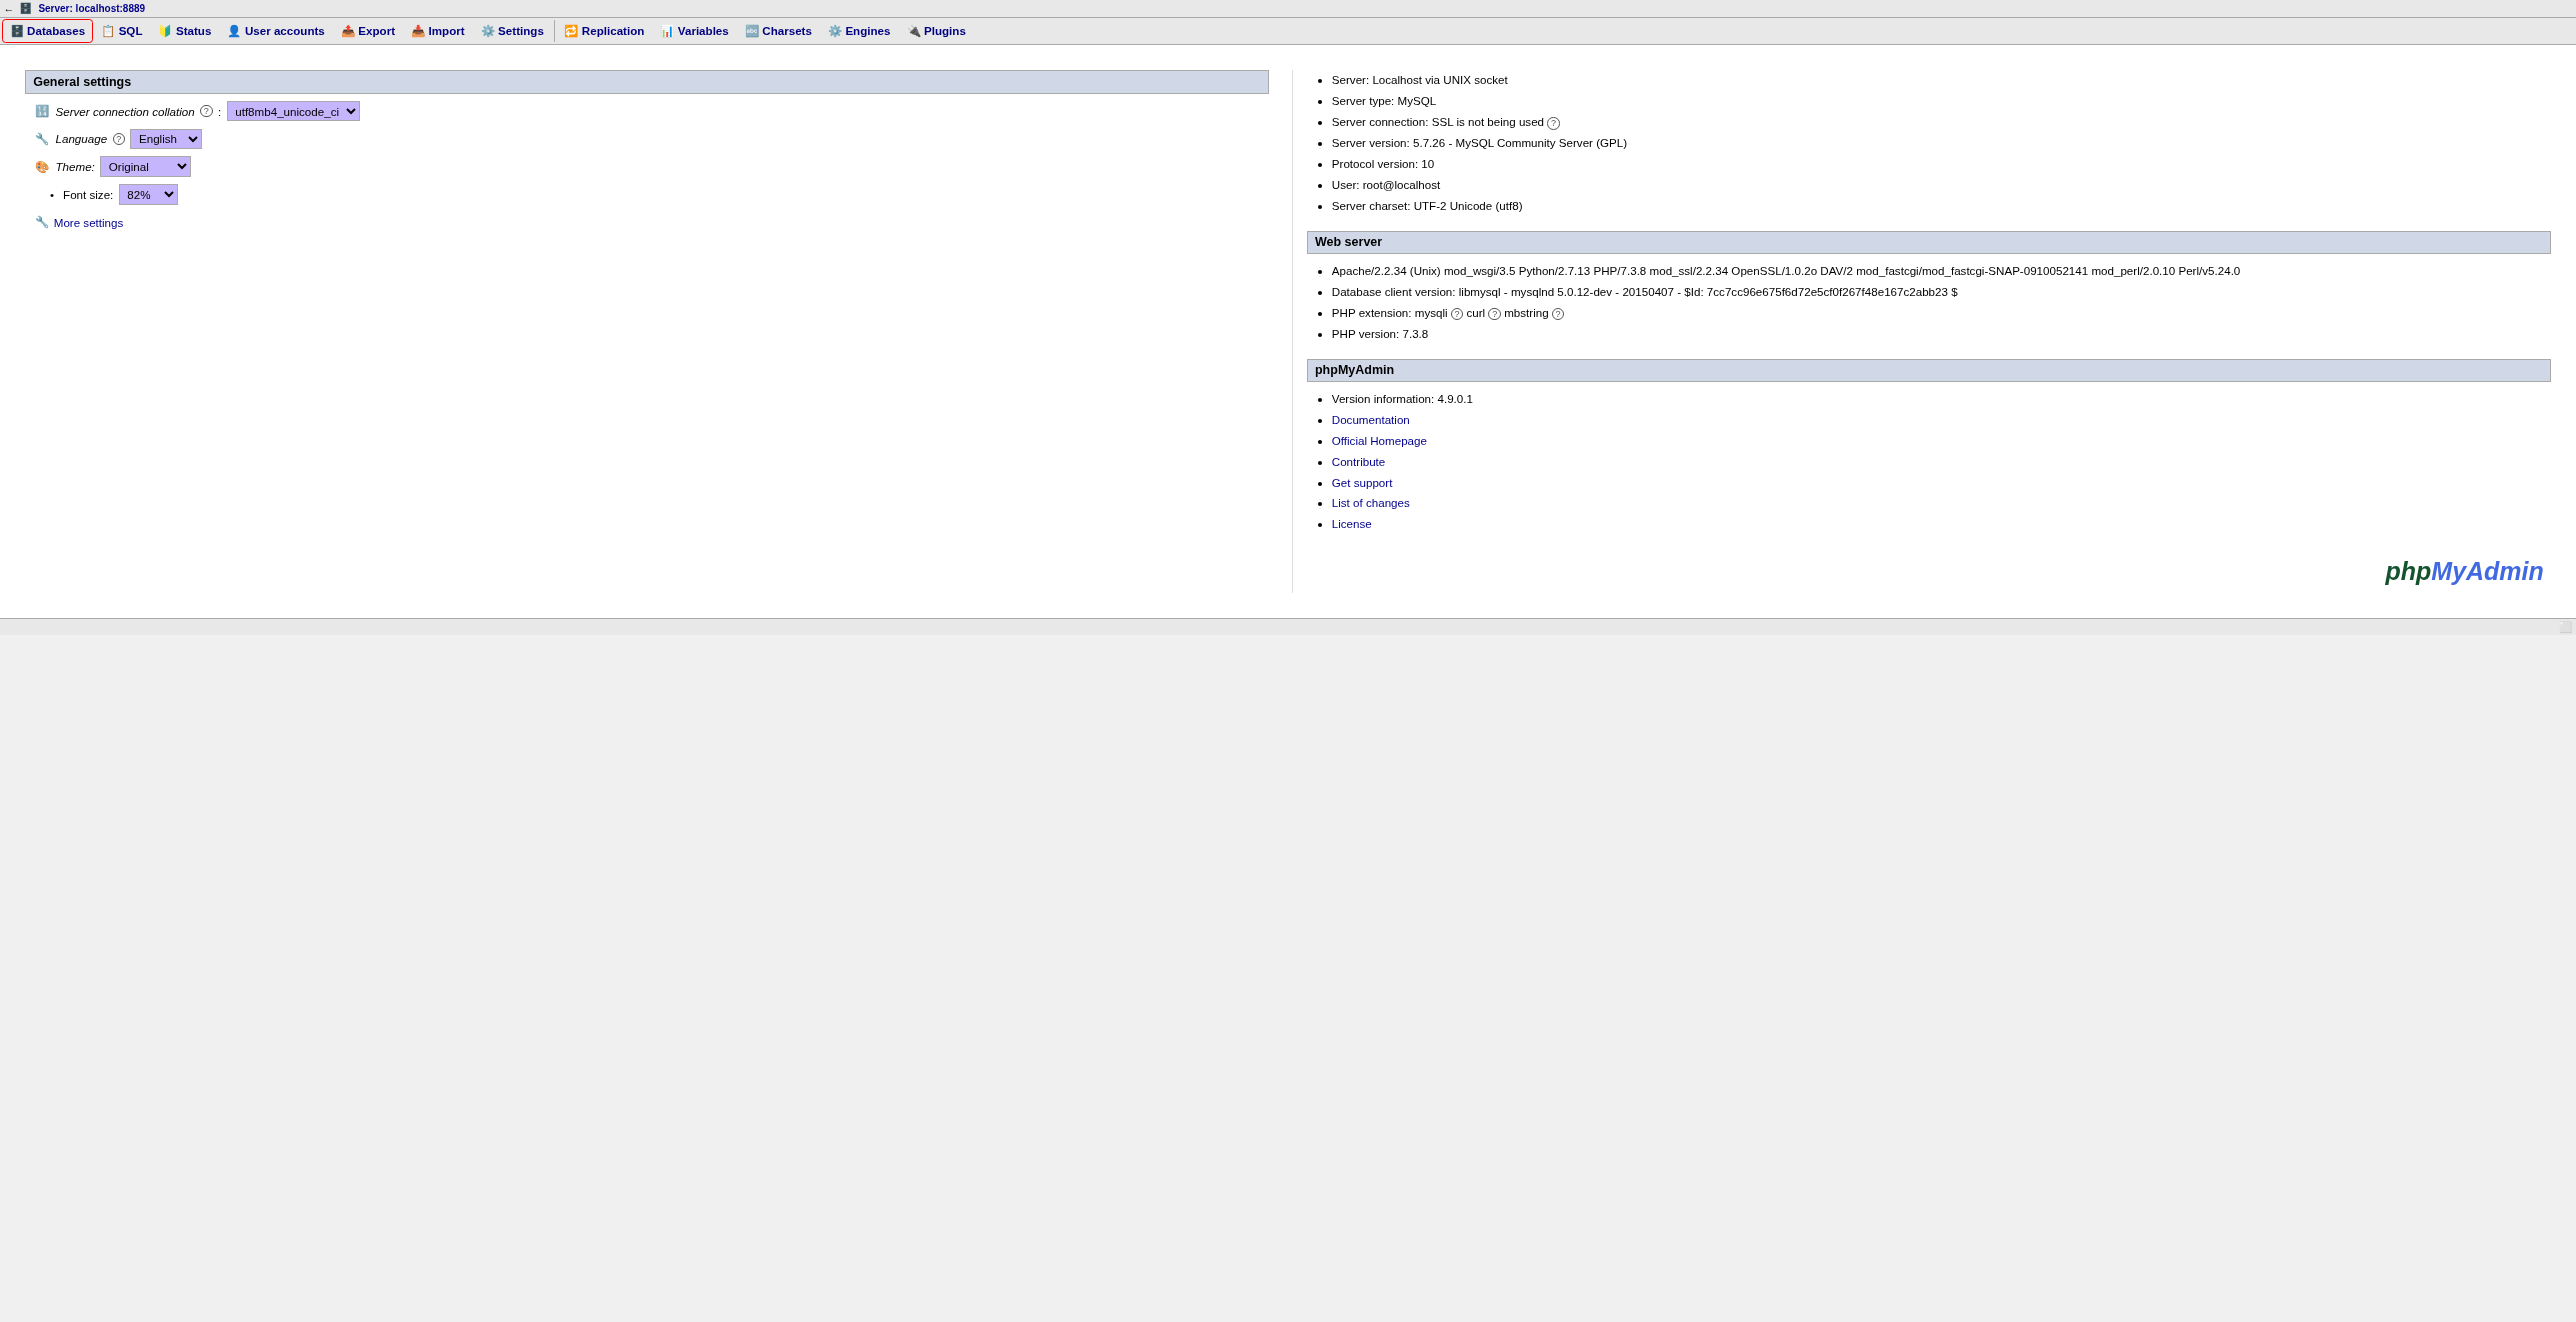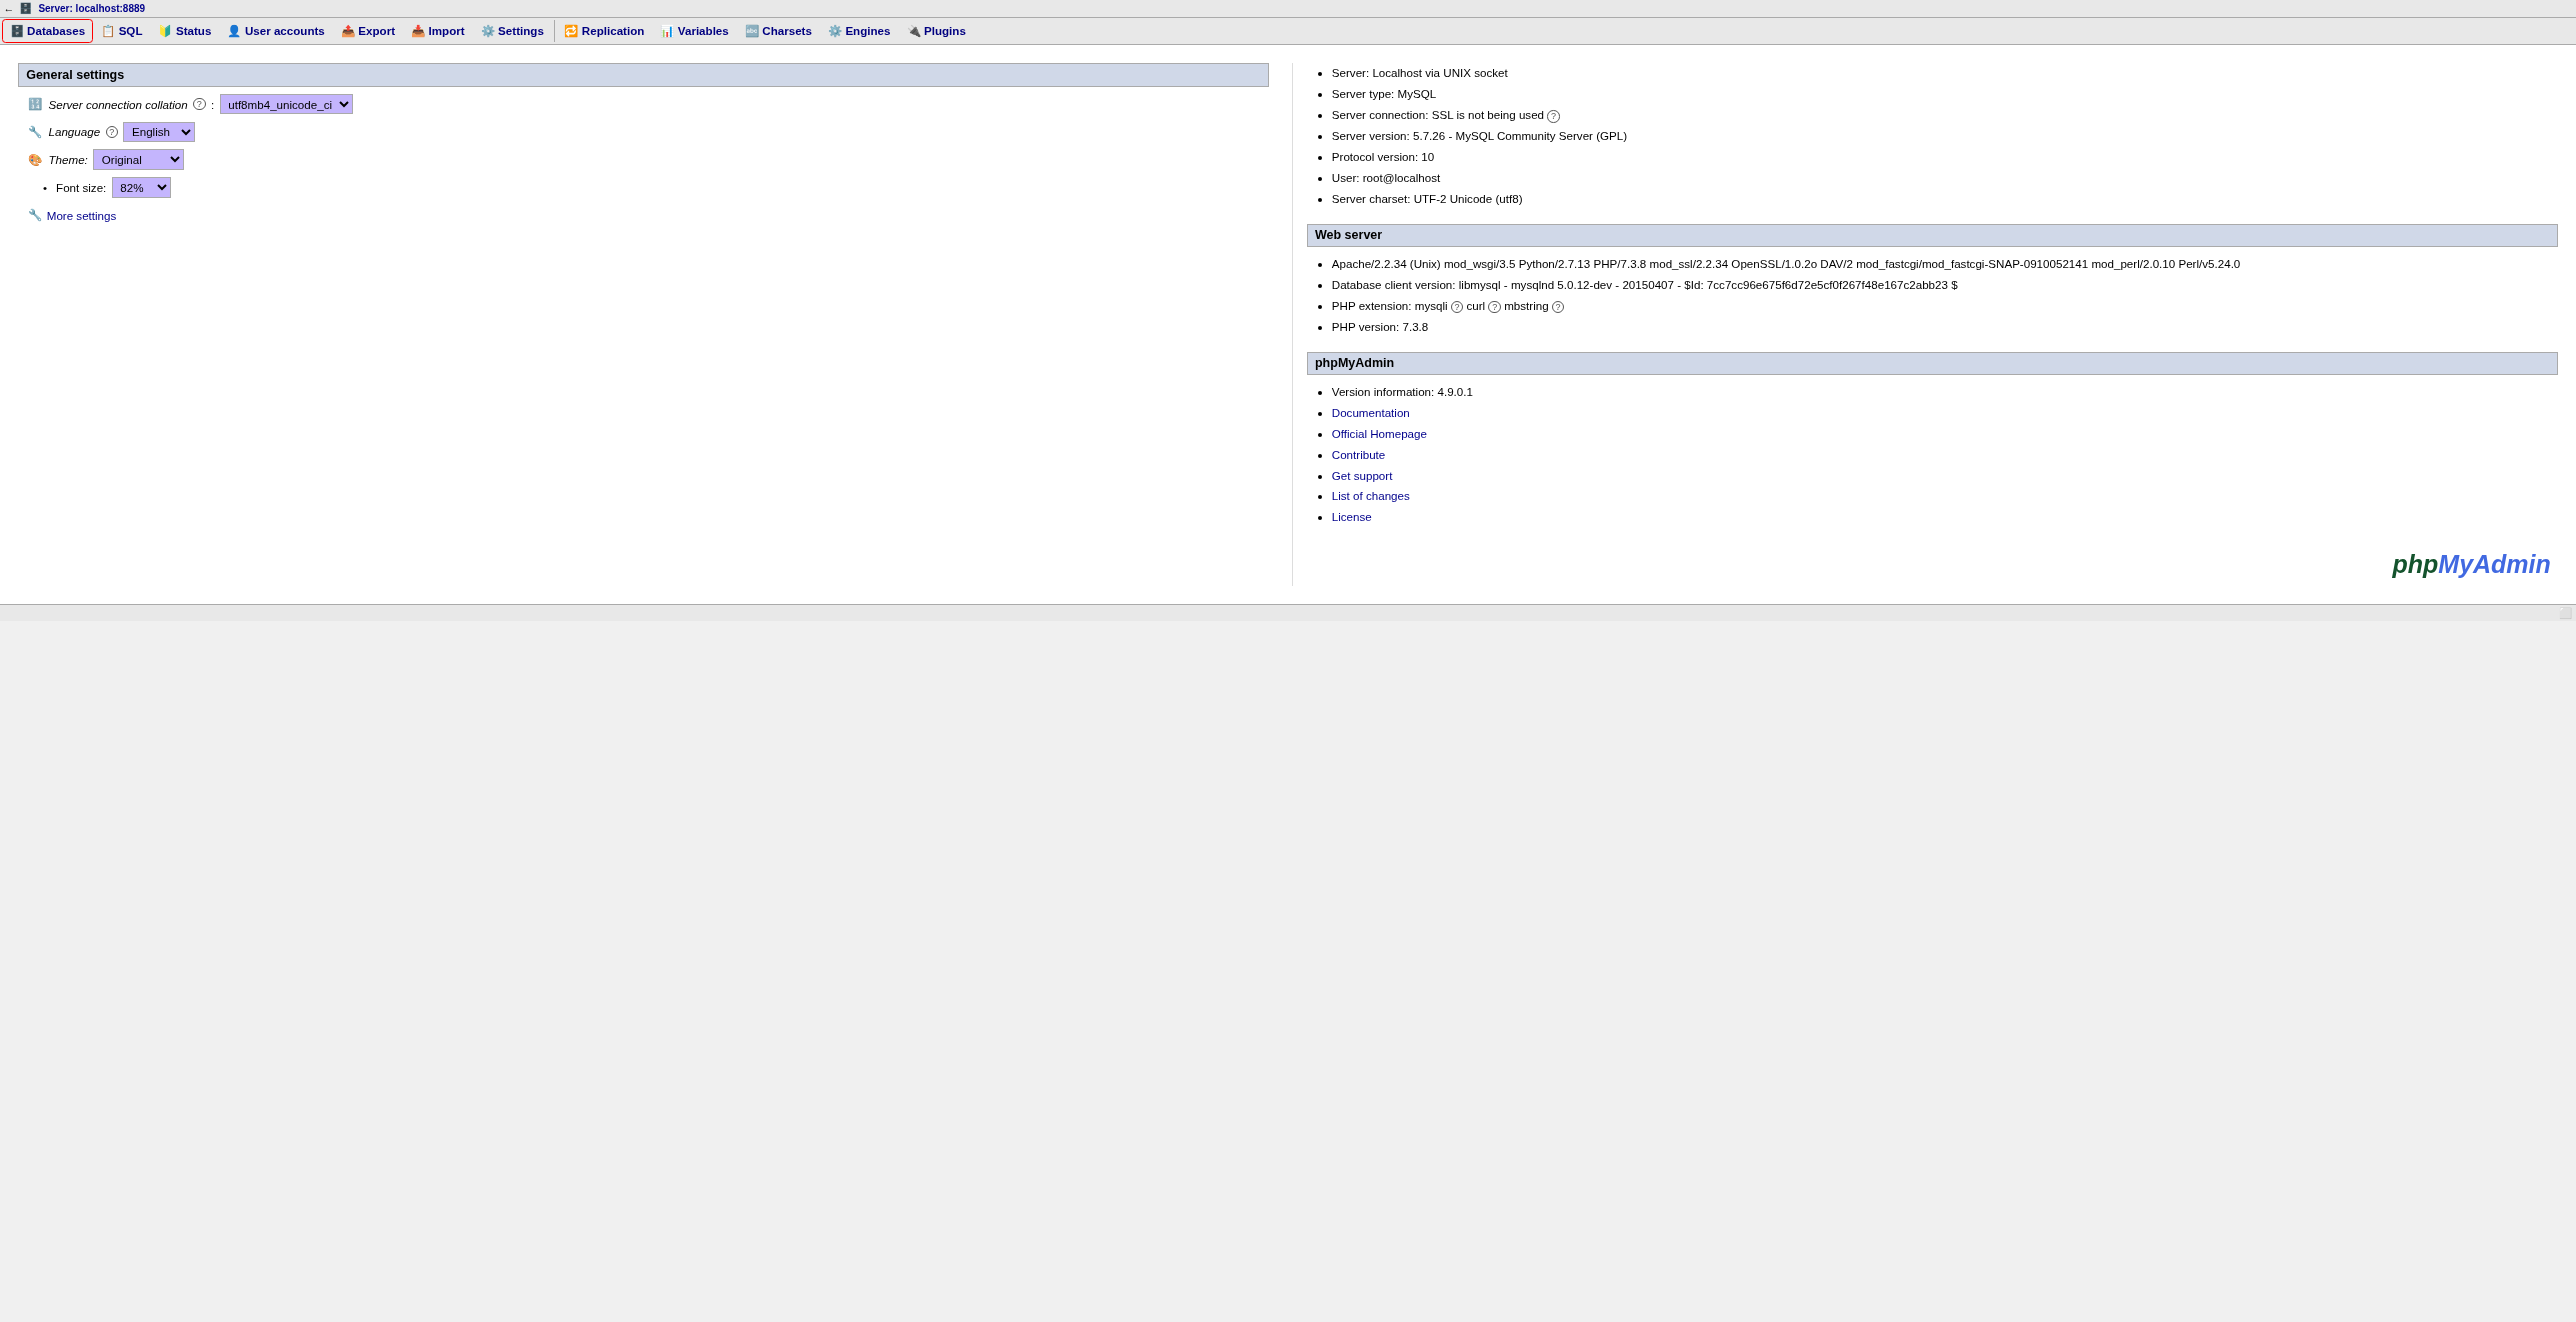--- a/index.html
+++ b/index.html
@@ -53,21 +53,21 @@
     }
     .nav-separator {
       width: 0.9px;
       height: 21.5px;
       background: #aaa;
       margin: 0 1.8px;
     }
     #content {
       display: flex;
       gap: 8px;
-      padding: 18px;
+      padding: 25px;
       background: #fff;
     }
     #left-panel {
       flex: 1;
       padding-right: 14.3px;
       max-width: 50%;
     }
     #right-panel {
       flex: 1;
       padding-left: 14.3px;

